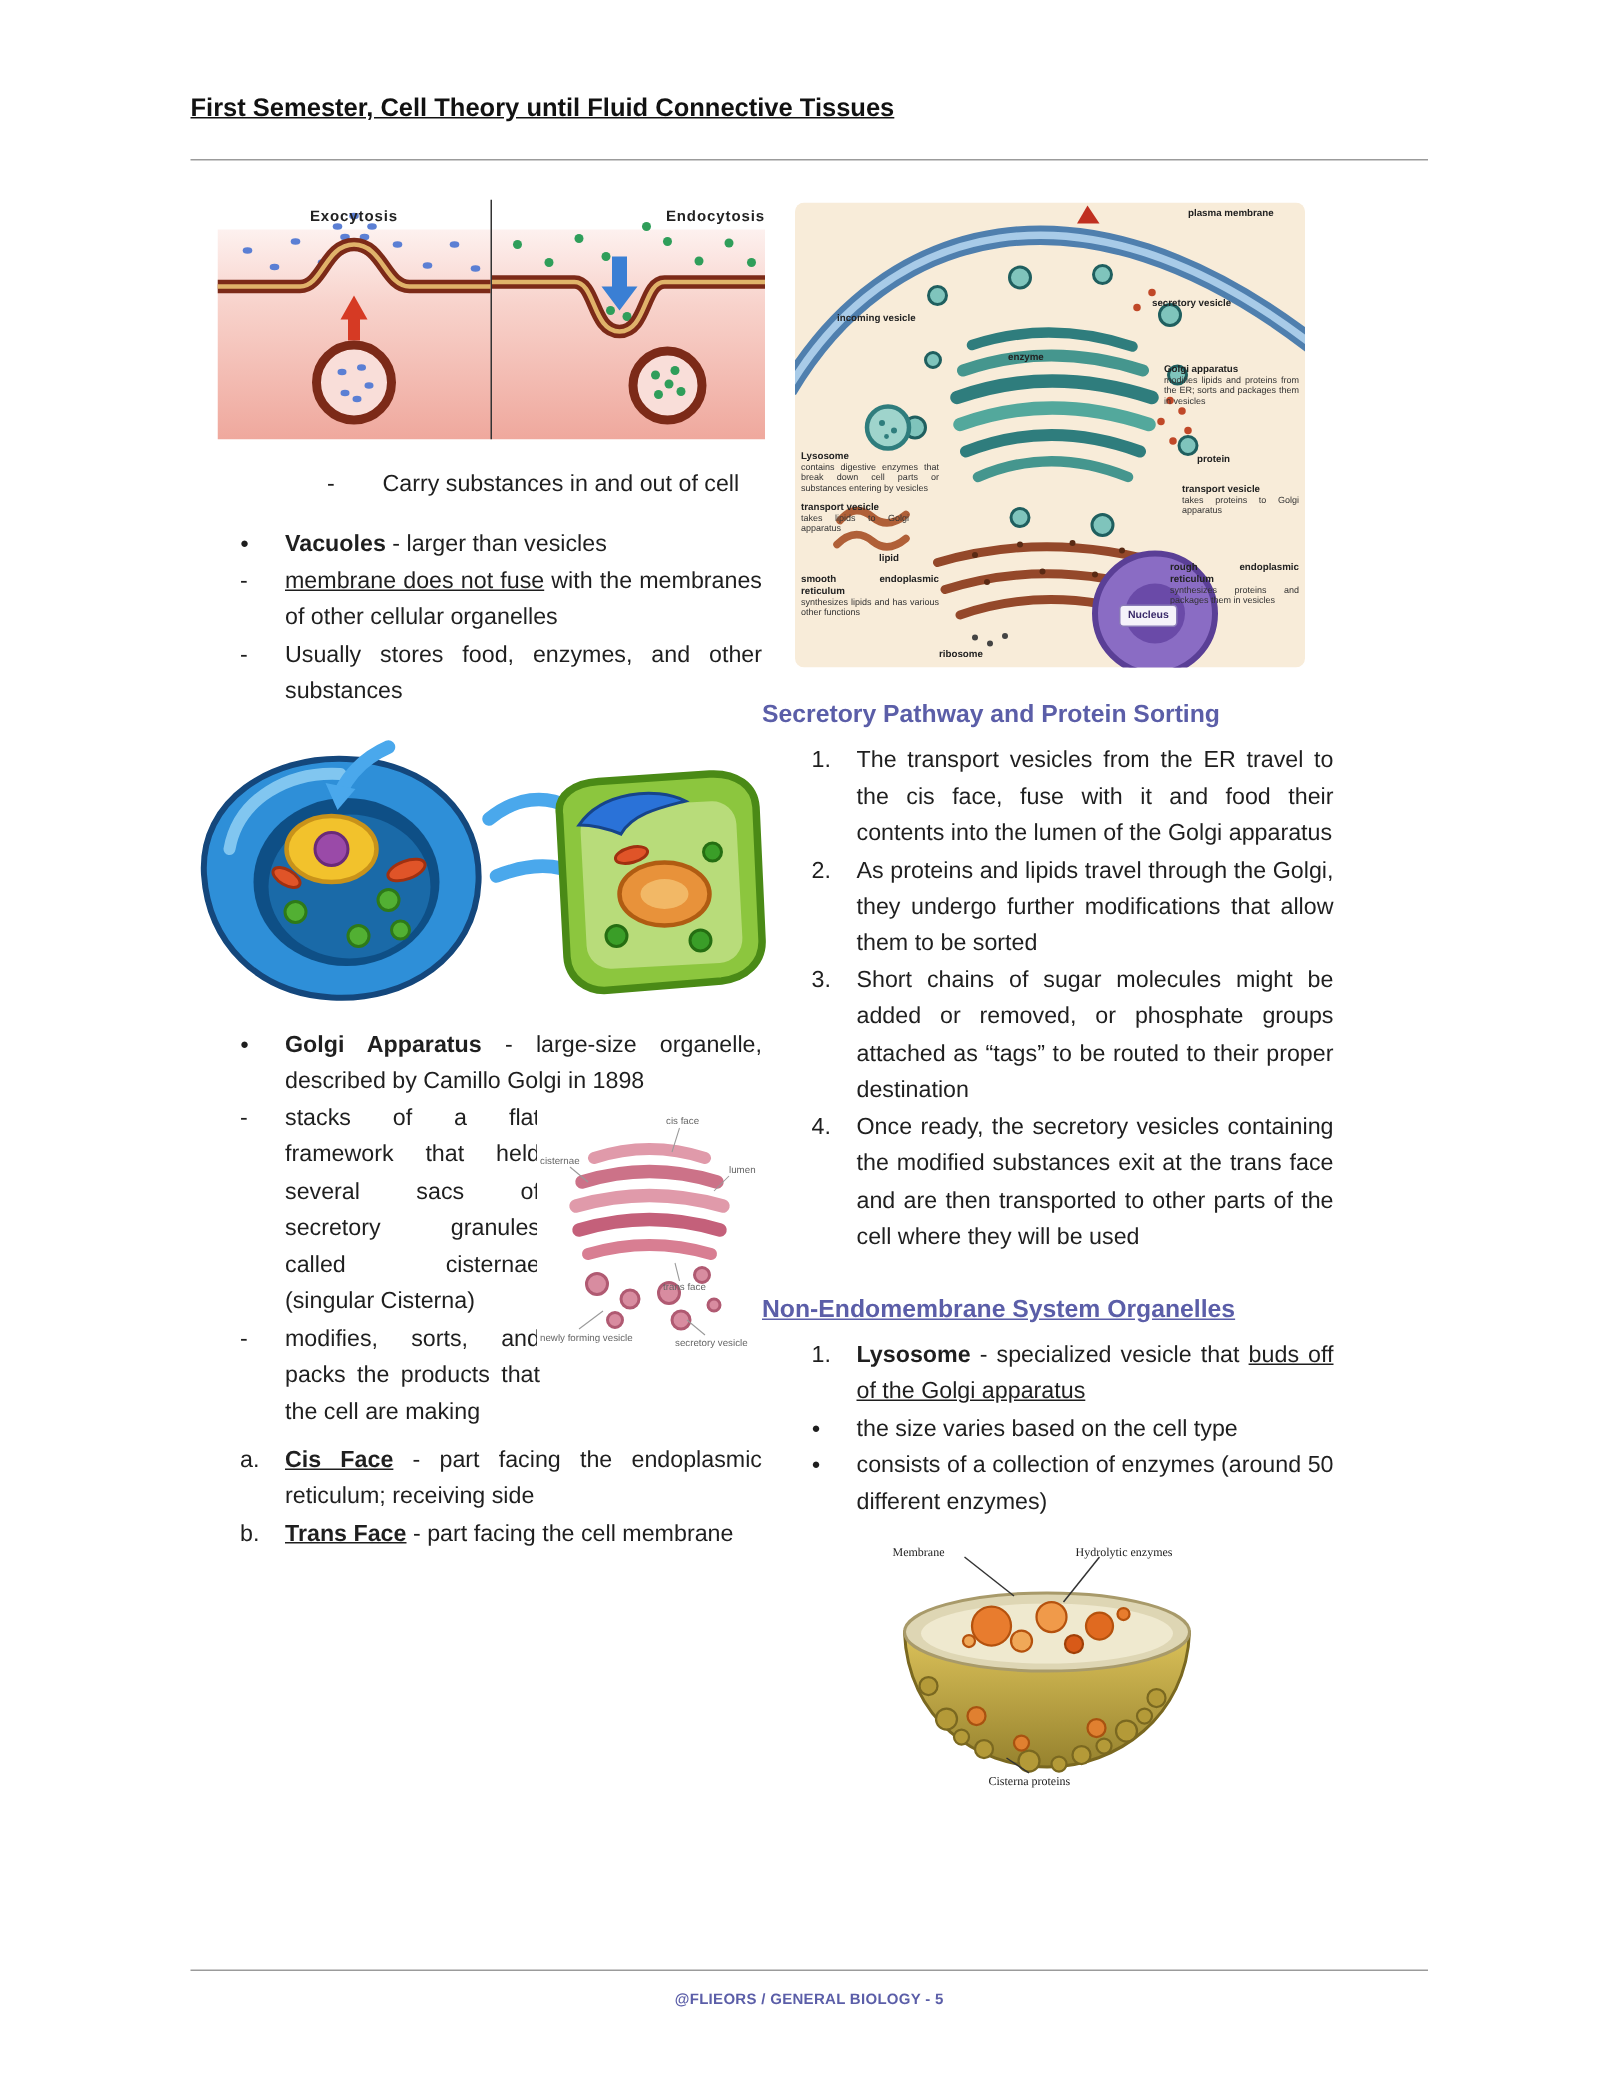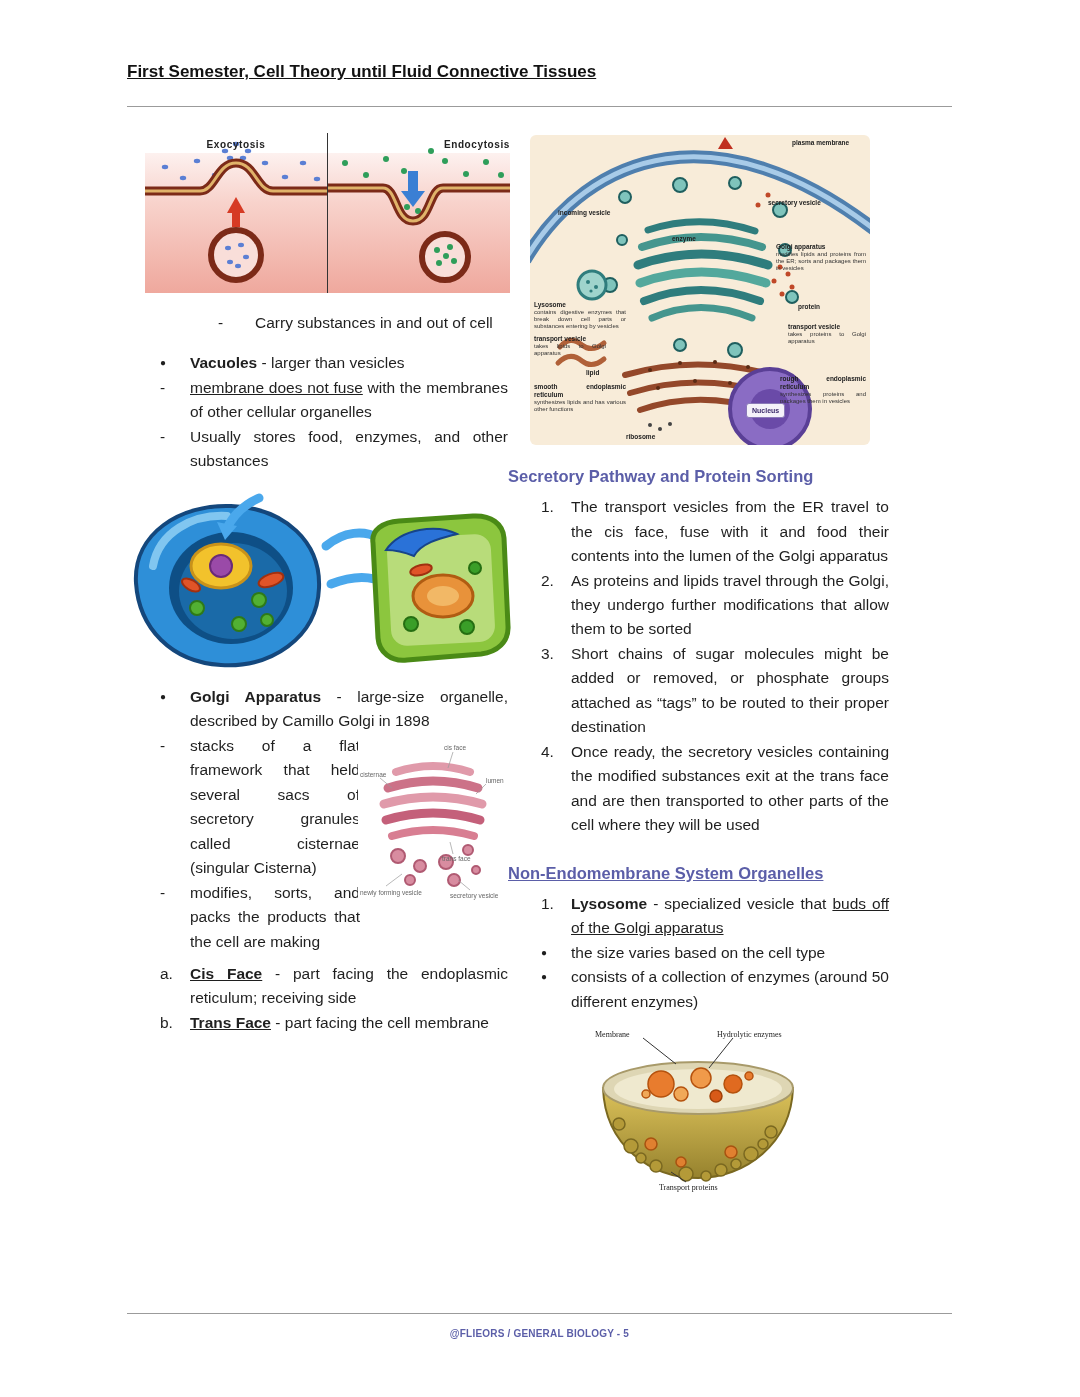--- a/index.html
+++ b/index.html
@@ -480,21 +480,21 @@
             <circle cx="168" cy="50" r="4" fill="#e87c2e" stroke="#b5520e"></circle>
           </g>
           <g stroke="#333" stroke-width="1">
             <line x1="62" y1="12" x2="95" y2="38"></line>
             <line x1="152" y1="12" x2="128" y2="42"></line>
             <line x1="105" y1="156" x2="90" y2="146"></line>
           </g>
         </svg>
         <div class="llab" style="left:14px; top:3px;">Membrane</div>
         <div class="llab" style="left:136px; top:3px;">Hydrolytic enzymes</div>
-        <div class="llab" style="left:78px; top:156px;">Transport proteins</div>
+        <div class="llab" style="left:78px; top:156px;">Cisterna proteins</div>
       </figure>
 
     </div>
   </div>
 
   <div class="footer">
     <hr class="rule">
     <div class="ftext">@FLIEORS / GENERAL BIOLOGY - 5</div>
   </div>
 

